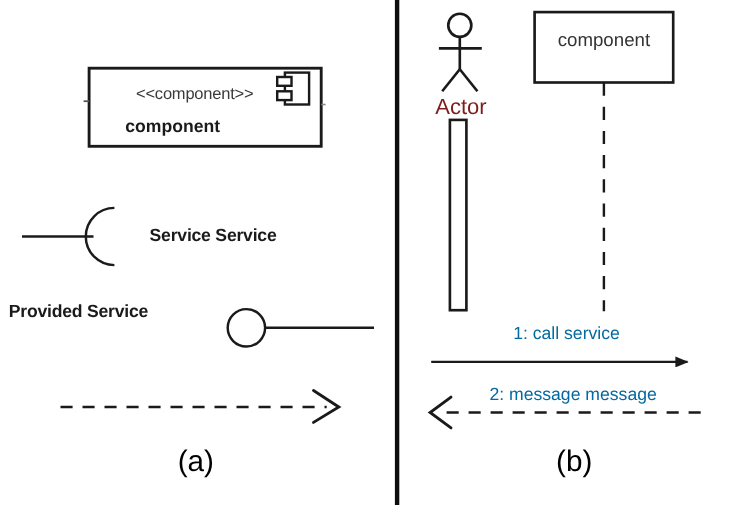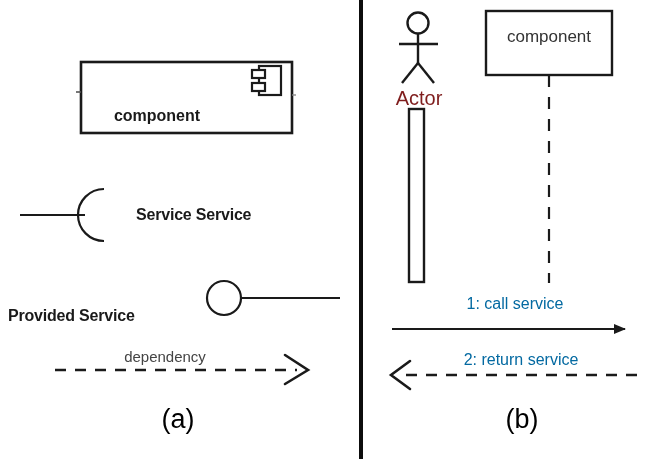--- a/index.html
+++ b/index.html
@@ -117,34 +117,34 @@
     <rect x="486" y="11" width="126" height="64" fill="#ffffff" stroke="#1a1a1a" stroke-width="2.4"></rect>
 
     <line x1="549" y1="75" x2="549" y2="283" stroke="#1a1a1a" stroke-width="2.2" stroke-dasharray="12 10"></line>
 
     <line x1="392" y1="329" x2="625" y2="329" stroke="#1a1a1a" stroke-width="2.2" marker-end="url(#filled-arrow)"></line>
 
     <line x1="637" y1="375" x2="403" y2="375" stroke="#1a1a1a" stroke-width="2.4" stroke-dasharray="11 9"></line>
     <polyline points="410,361 391,375 410,389" fill="none" stroke="#1a1a1a" stroke-width="2.6" stroke-linecap="round" stroke-linejoin="miter"></polyline>
   </svg>
 
+  <div class="txt t-stereotype center" style="left:177px; top:78px;">&lt;&lt;component&gt;&gt;</div>
 
   <div class="txt t-compname center" style="left:157px; top:108px;">component</div>
 
   <div class="txt t-service" style="left:136px; top:207px;">Service Service</div>
 
-  <div class="txt t-service" style="left:8px; top:308px;">Provided Service</div>
+  <div class="txt t-service" style="left:8px; top:276px;">Provided Service</div>
 
-  <div class="txt t-dependency center" style="left:165px; top:349px;">dependency</div>
 
   <div class="txt t-caption center" style="left:178px; top:406px;">(a)</div>
 
   <div class="txt t-actor center" style="left:419px; top:88px;">Actor</div>
 
   <div class="txt t-boxlabel center" style="left:549px; top:28px;">component</div>
 
   <div class="txt t-message center" style="left:515px; top:296px;">1: call service</div>
 
-  <div class="txt t-message center" style="left:521px; top:352px;">2: return service</div>
+  <div class="txt t-message center" style="left:521px; top:352px;">2: message message</div>
 
   <div class="txt t-caption center" style="left:522px; top:406px;">(b)</div>
 
 </div>
 
 </body></html>

